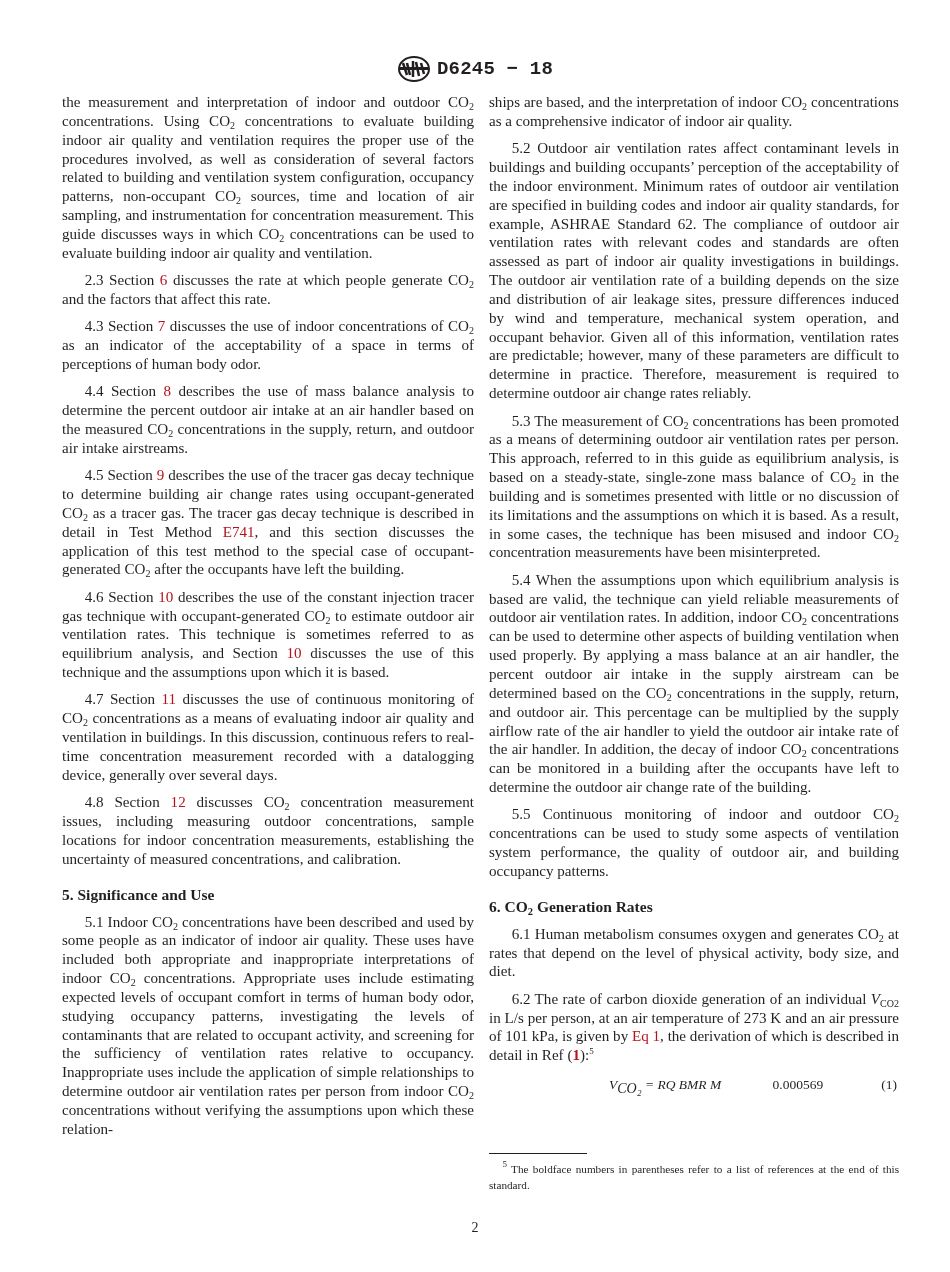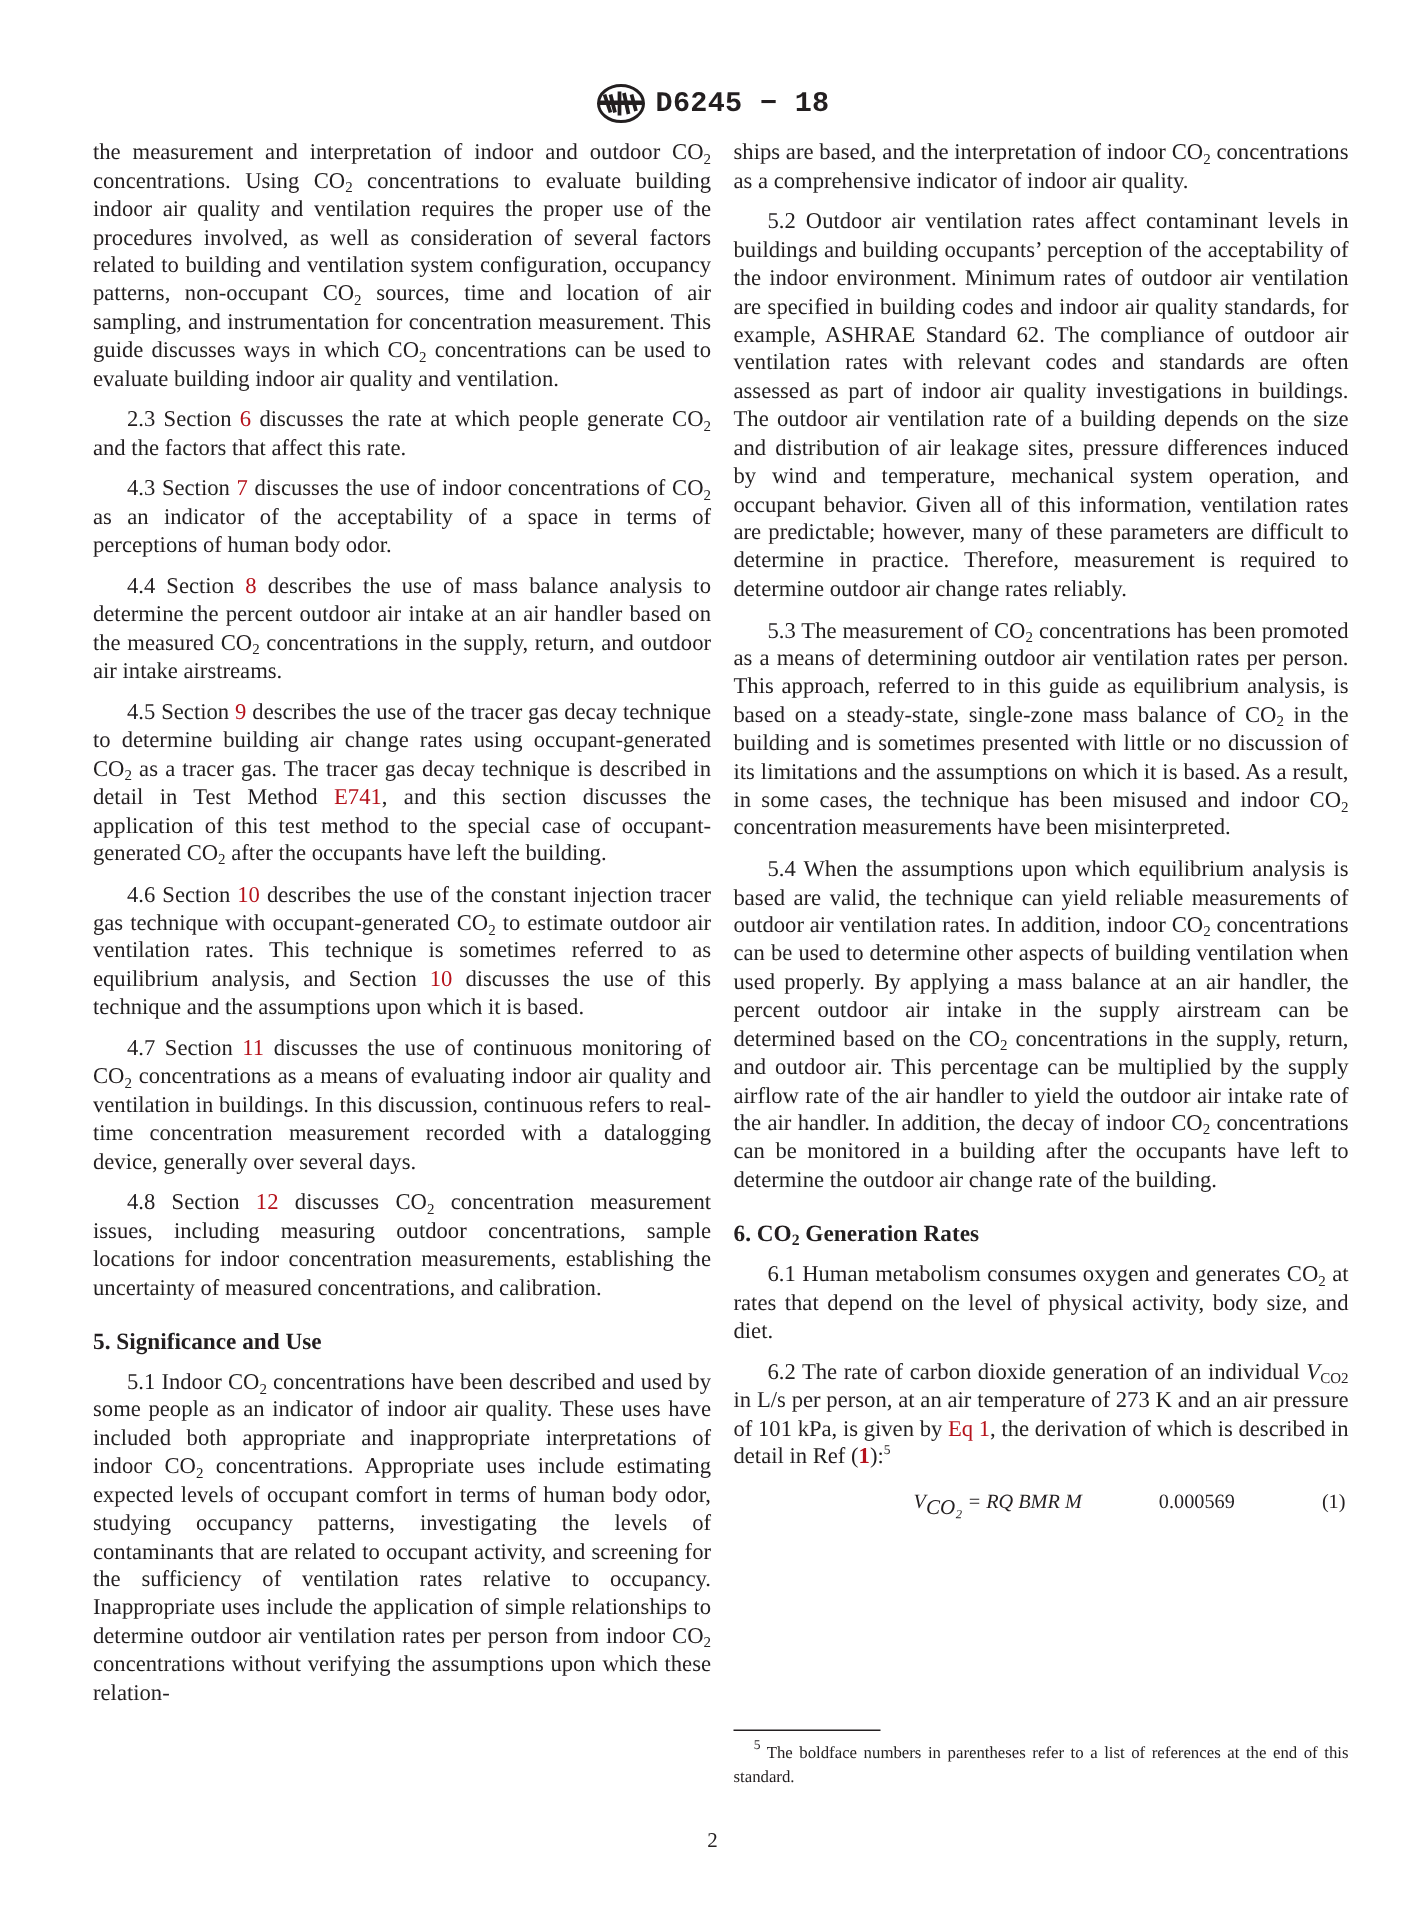--- a/index.html
+++ b/index.html
@@ -67,20 +67,21 @@
 
 <div class="col right">
   <p><span>ships are based, and the interpretation of indoor CO</span><sub>2</sub><span> concentrations as a comprehensive indicator of indoor air quality.</span></p>
 
   <p class="ind">5.2 Outdoor air ventilation rates affect contaminant levels in buildings and building occupants’ perception of the acceptability of the indoor environment. Minimum rates of outdoor air ventilation are specified in building codes and indoor air quality standards, for example, ASHRAE Standard 62. The compliance of outdoor air ventilation rates with relevant codes and standards are often assessed as part of indoor air quality investigations in buildings. The outdoor air ventilation rate of a building depends on the size and distribution of air leakage sites, pressure differences induced by wind and temperature, mechanical system operation, and occupant behavior. Given all of this information, ventilation rates are predictable; however, many of these parameters are difficult to determine in practice. Therefore, measurement is required to determine outdoor air change rates reliably.</p>
 
   <p class="ind"><span>5.3 The measurement of CO</span><sub>2</sub><span> concentrations has been promoted as a means of determining outdoor air ventilation rates per person. This approach, referred to in this guide as equilibrium analysis, is based on a steady-state, single-zone mass balance of CO</span><sub>2</sub><span> in the building and is sometimes presented with little or no discussion of its limitations and the assumptions on which it is based. As a result, in some cases, the technique has been misused and indoor CO</span><sub>2</sub><span> concentration measurements have been misinterpreted.</span></p>
 
   <p class="ind"><span>5.4 When the assumptions upon which equilibrium analysis is based are valid, the technique can yield reliable measurements of outdoor air ventilation rates. In addition, indoor CO</span><sub>2</sub> <span> concentrations can be used to determine other aspects of building ventilation when used properly. By applying a mass balance at an air handler, the percent outdoor air intake in the supply airstream can be determined based on the CO</span><sub>2</sub><span> concentrations in the supply, return, and outdoor air. This percentage can be multiplied by the supply airflow rate of the air handler to yield the outdoor air intake rate of the air handler. In addition, the decay of indoor CO</span><sub>2</sub><span> concentrations can be monitored in a building after the occupants have left to determine the outdoor air change rate of the building.</span></p>
 
+  <p class="ind"><span>5.5 Continuous monitoring of indoor and outdoor CO</span><sub>2</sub><span> concentrations can be used to study some aspects of ventilation system performance, the quality of outdoor air, and building occupancy patterns.</span></p>
 
   <h2><span>6.  CO</span><sub>2</sub><span> Generation Rates</span></h2>
 
   <p class="ind"><span>6.1 Human metabolism consumes oxygen and generates CO</span><sub>2</sub><span> at rates that depend on the level of physical activity, body size, and diet.</span></p>
 
   <p class="ind"><span>6.2 The rate of carbon dioxide generation of an individual </span><i>V</i><sub>CO2</sub><span> in L/s per person, at an air temperature of 273 K and an air pressure of 101 kPa, is given by </span><span class="link">Eq 1</span><span>, the derivation of which is described in detail in Ref (</span><span class="link bold">1</span><span>):</span><sup>5</sup></p>
 
   <div class="eq">
     <span class="expr"><span>V</span><sub>CO₂</sub><span> = RQ BMR M </span><span class="num">0.000569</span></span>
     <span class="eqnum">(1)</span>

